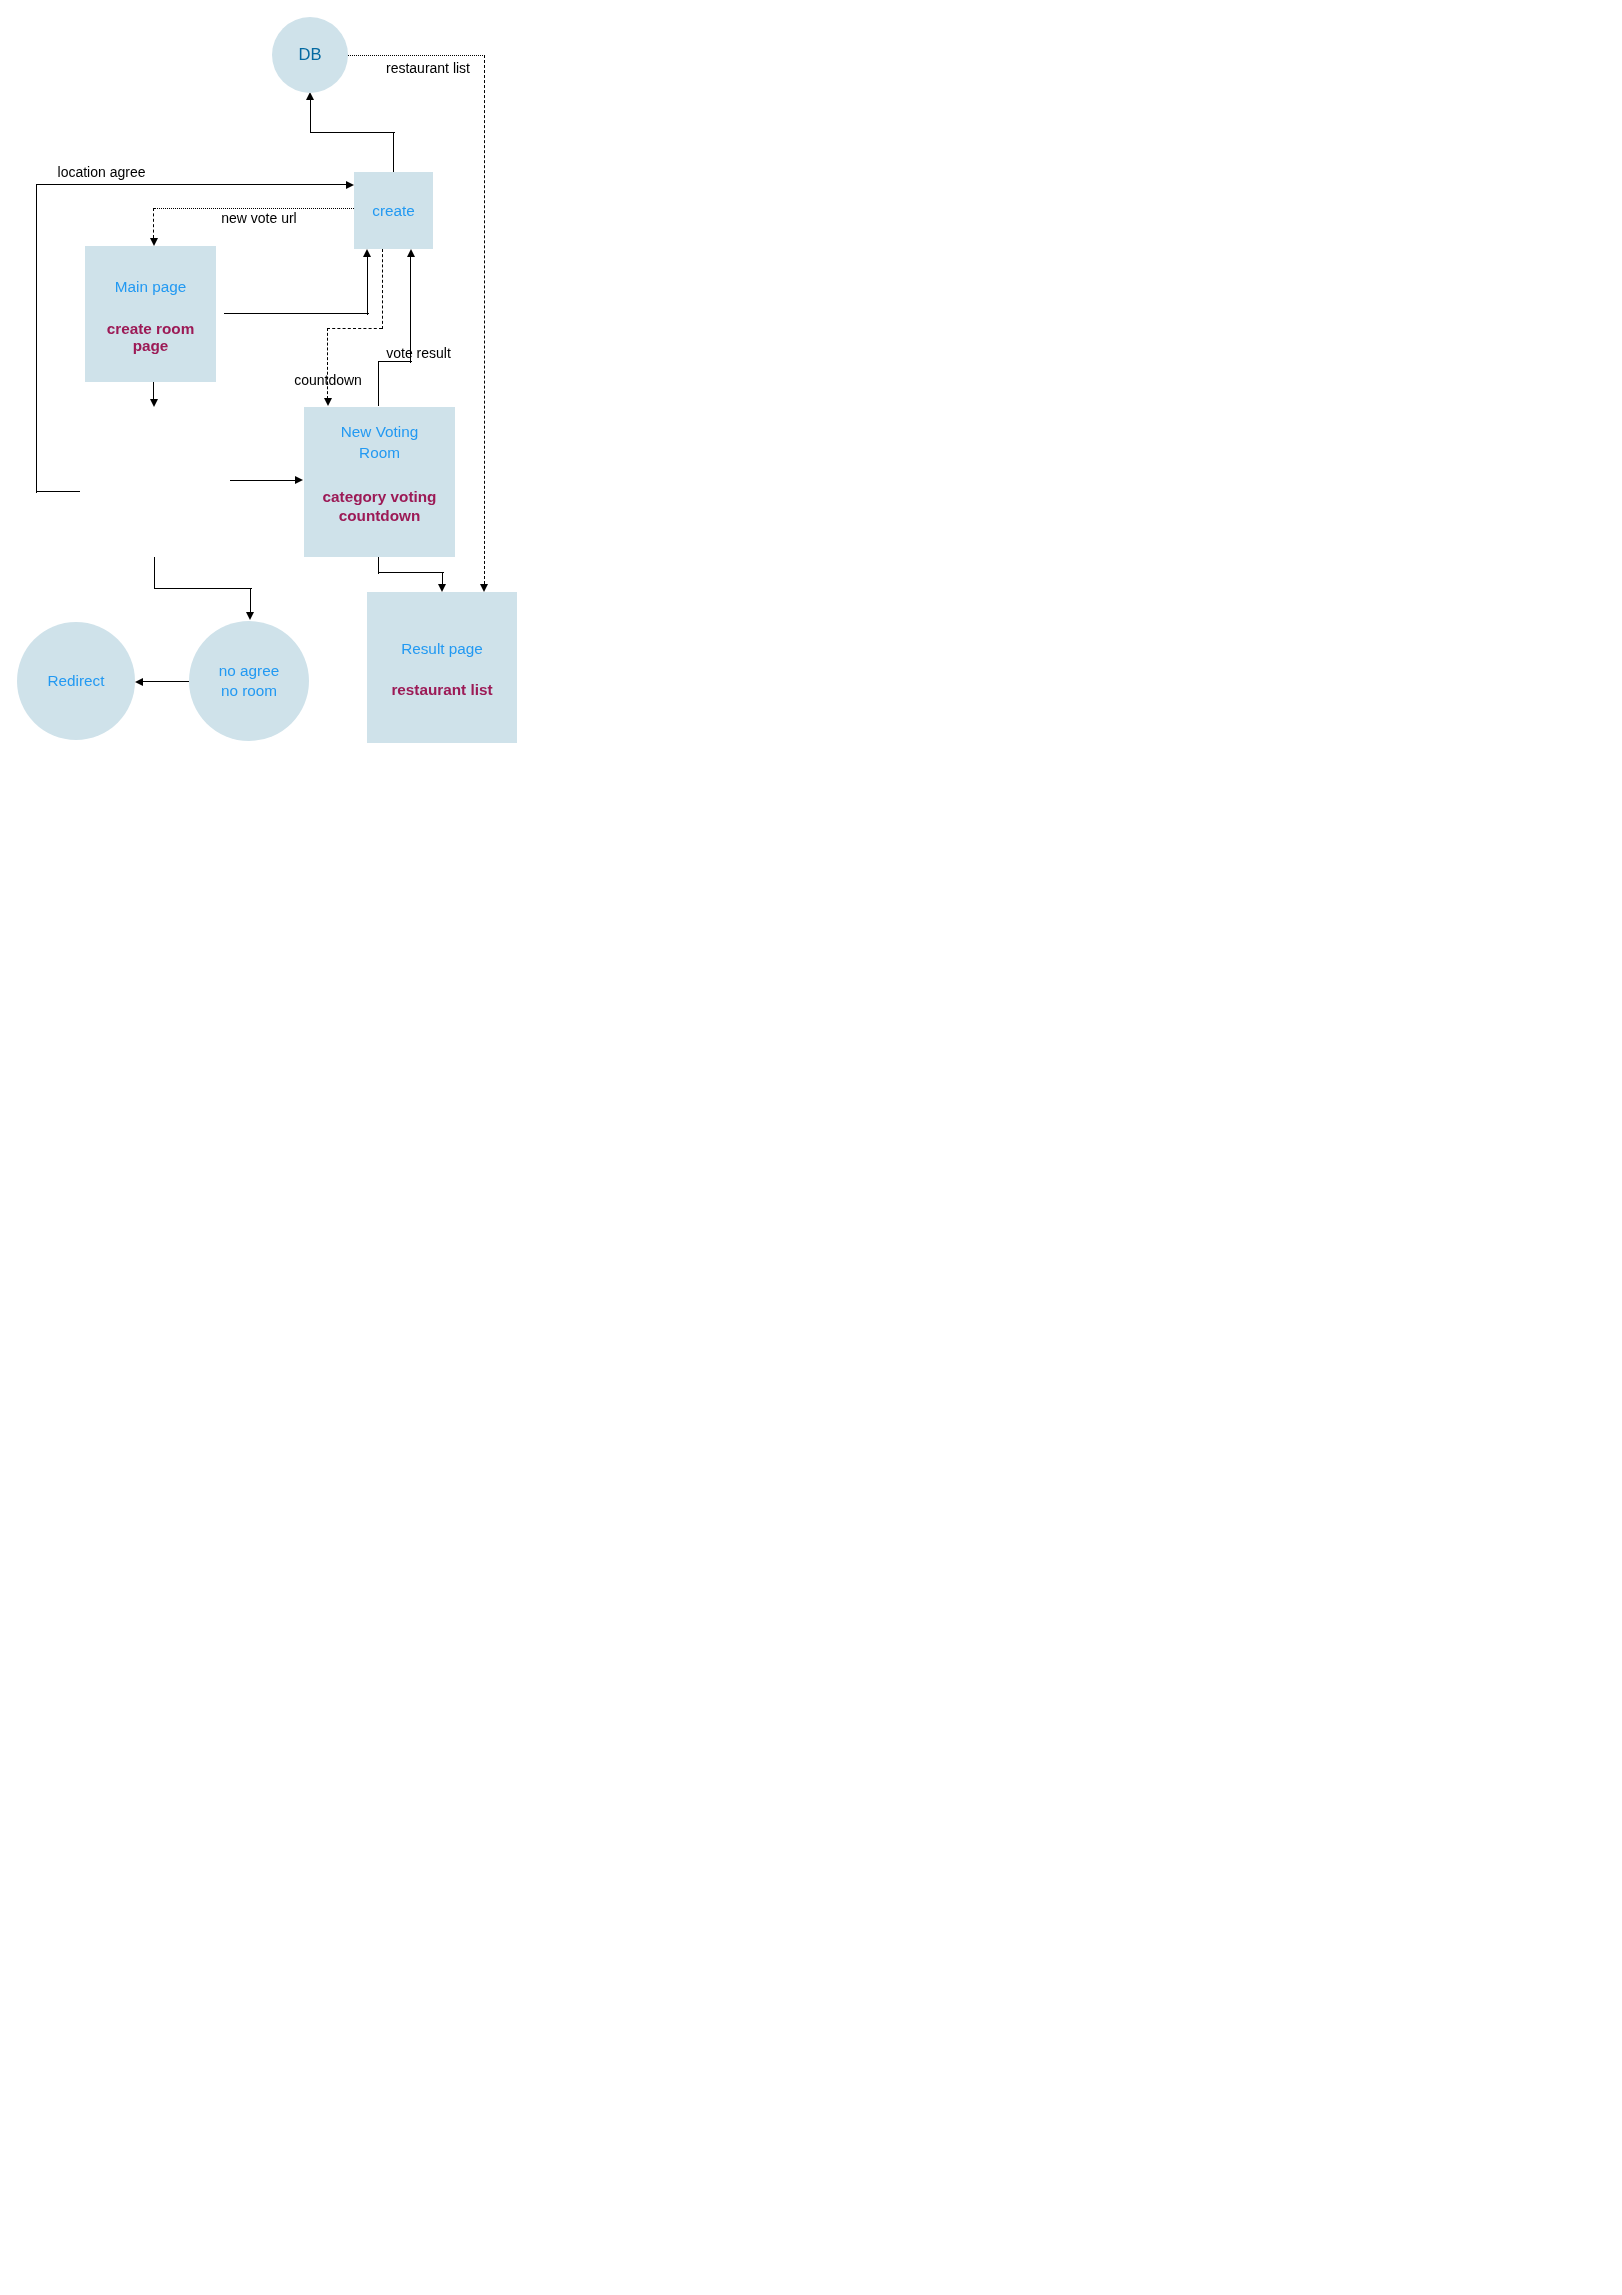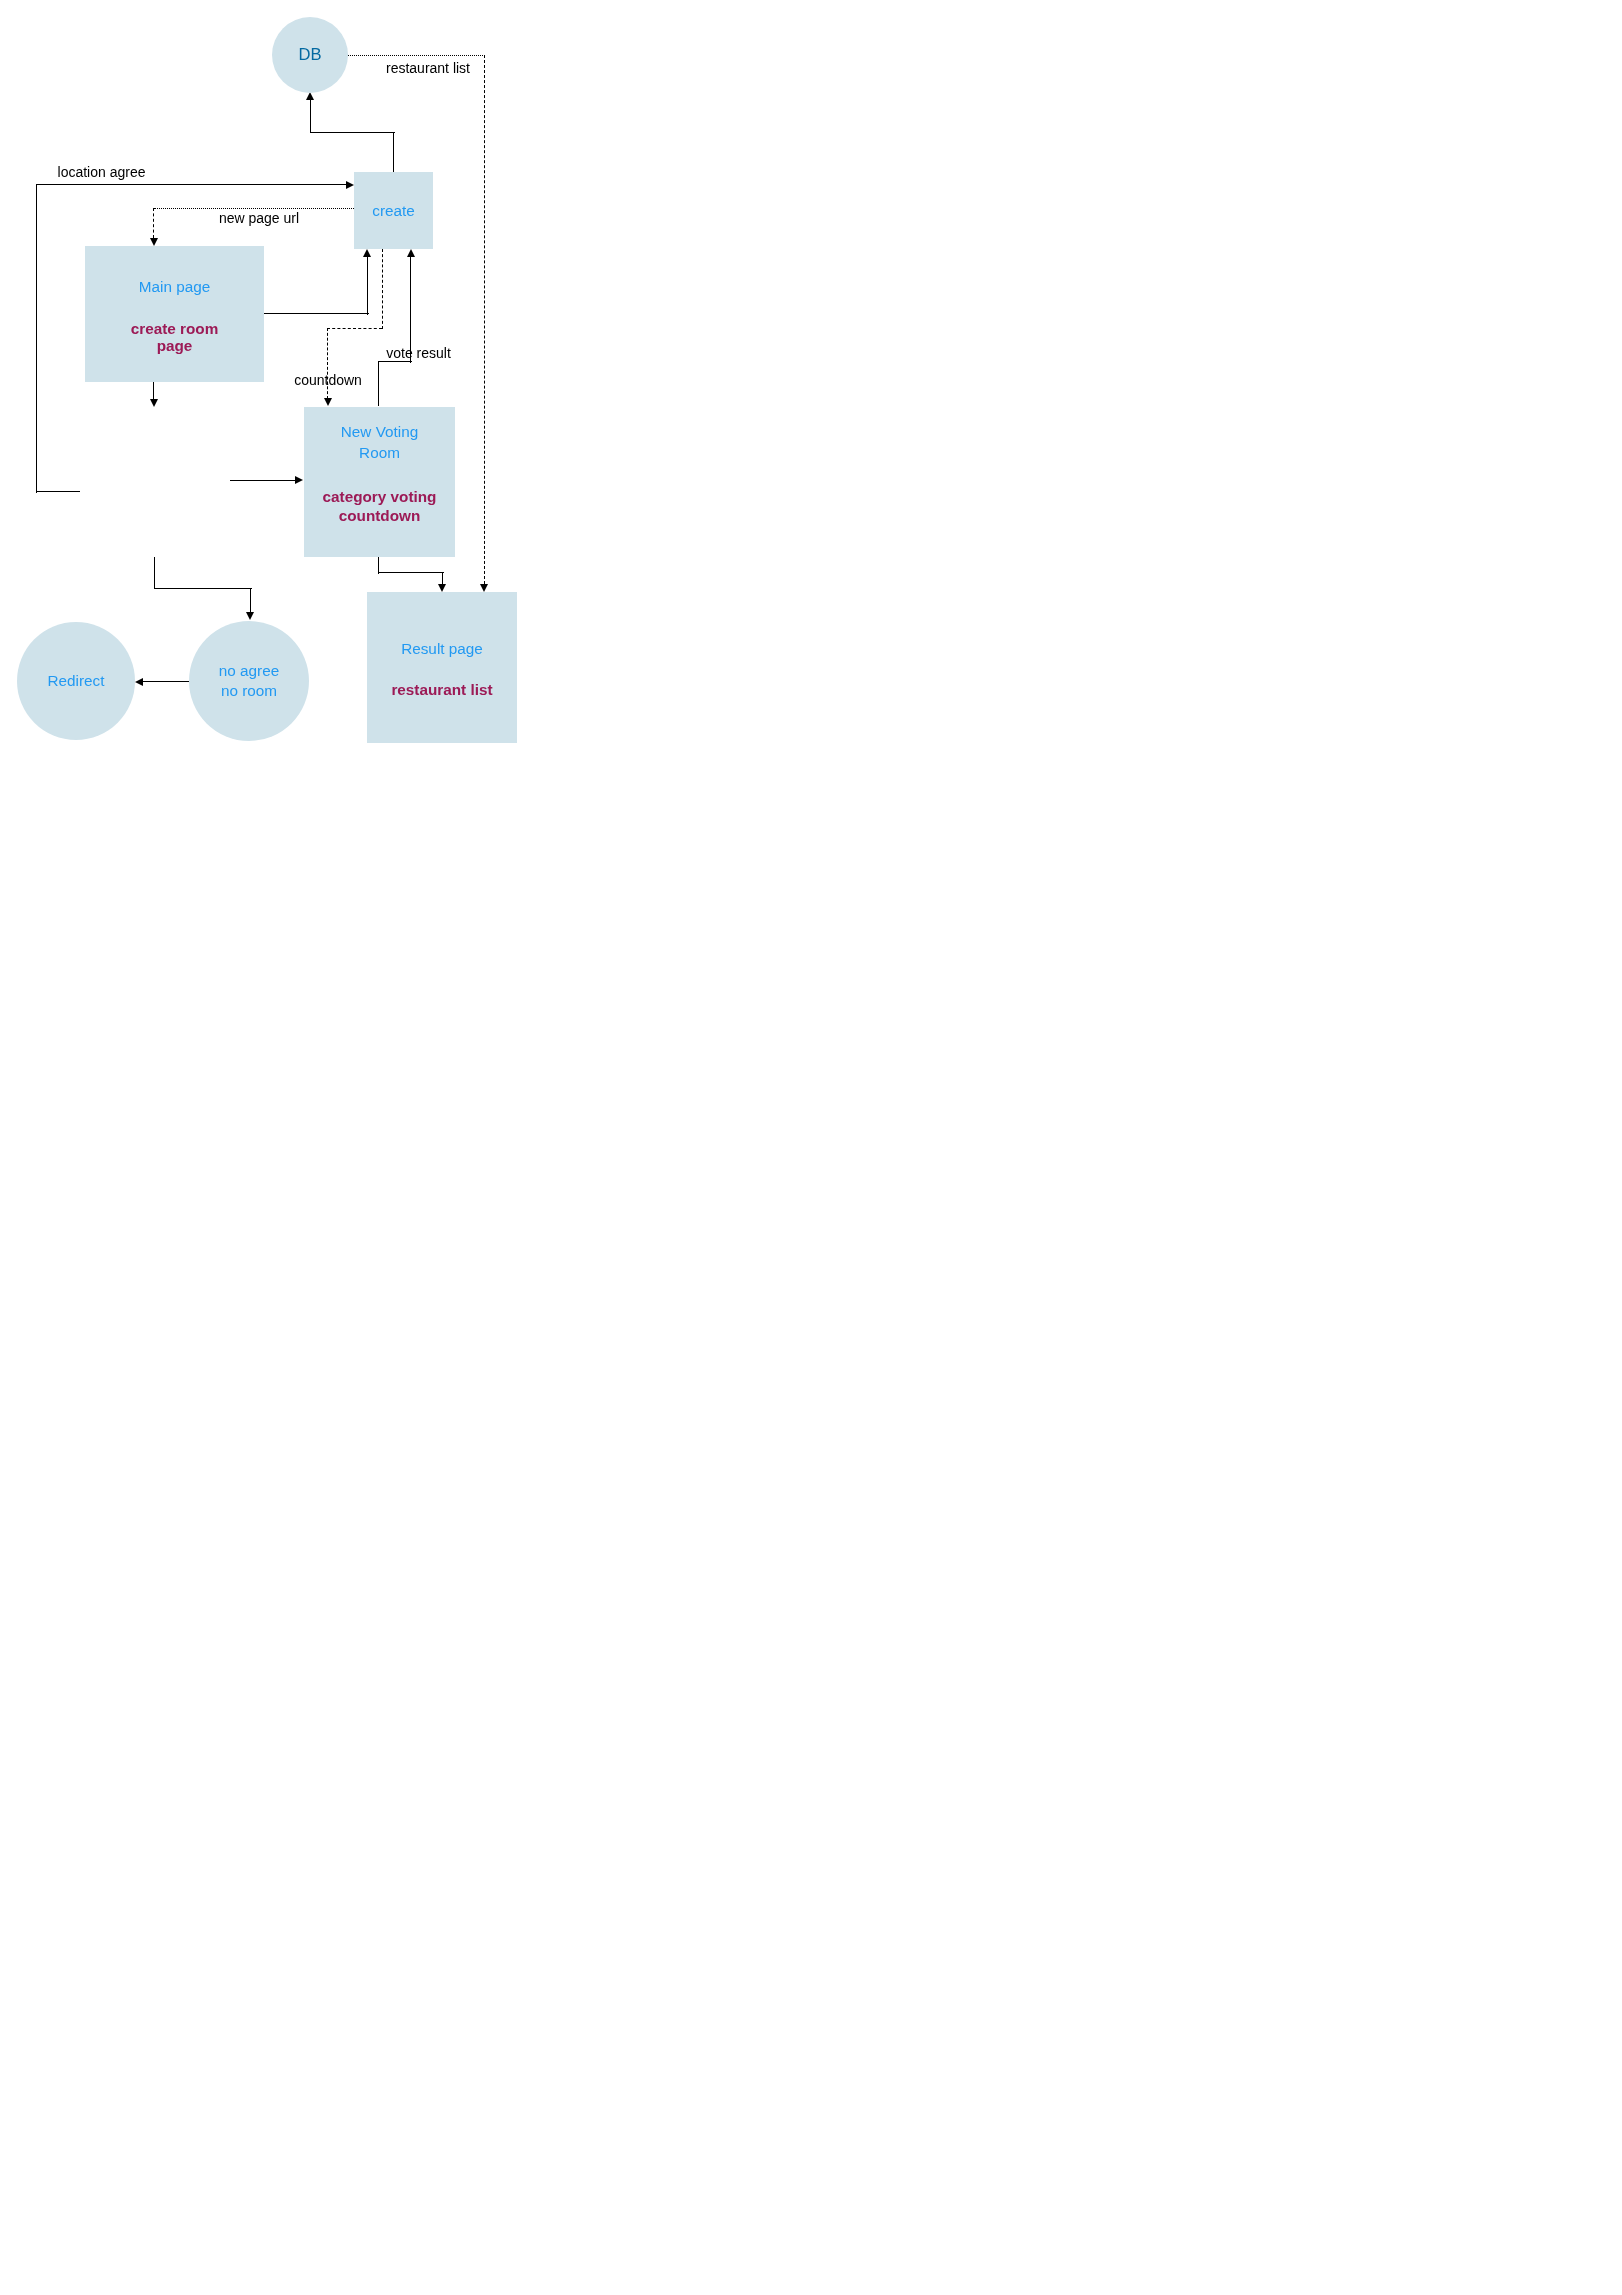--- a/index.html
+++ b/index.html
@@ -109,33 +109,33 @@
 
   <div>
     <div class="lv" style="left:378px;top:557px;height:16.6px;"></div>
     <div class="lh" style="left:378px;top:572px;width:66px;"></div>
     <div class="lv" style="left:442px;top:572px;height:13px;"></div>
     <div class="ah ah-down" style="left:438px;top:584px;"></div>
   </div>
 
   <div class="elabel" style="left:370px;top:61px;width:116px;">restaurant list</div>
   <div class="elabel" style="left:46px;top:165px;width:111px;">location agree</div>
-  <div class="elabel" style="left:199px;top:211px;width:120px;">new page url</div>
+  <div class="elabel" style="left:199px;top:211px;width:120px;">new vote url</div>
   <div class="elabel" style="left:282px;top:373px;width:92px;">countdown</div>
   <div class="elabel" style="left:370px;top:346px;width:97px;">vote result</div>
 
   <div class="circle center-flex" style="left:272px;top:17px;width:76px;height:76px;">
     <div class="big">DB</div>
   </div>
 
   <div class="box center-flex" style="left:354px;top:172px;width:79px;height:77px;">
     <div class="med" style="color:#2299f2;font-size:15.3px;">create</div>
   </div>
 
-  <div class="box" style="left:85px;top:246px;width:131px;height:136px;padding-left:48px;">
+  <div class="box" style="left:85px;top:246px;width:131px;height:136px;">
     <div class="ntitle" style="top:31px;">Main page</div>
     <div class="nsub" style="top:74px;line-height:18.5px;">create room</div>
     <div class="nsub" style="top:91px;line-height:18.5px;">page</div>
   </div>
 
 
   <div class="box" style="left:304px;top:407px;width:151px;height:150px;">
     <div class="ntitle" style="top:15.3px;">New Voting</div>
     <div class="ntitle" style="top:36px;">Room</div>
     <div class="nsub" style="top:80px;">category voting</div>

